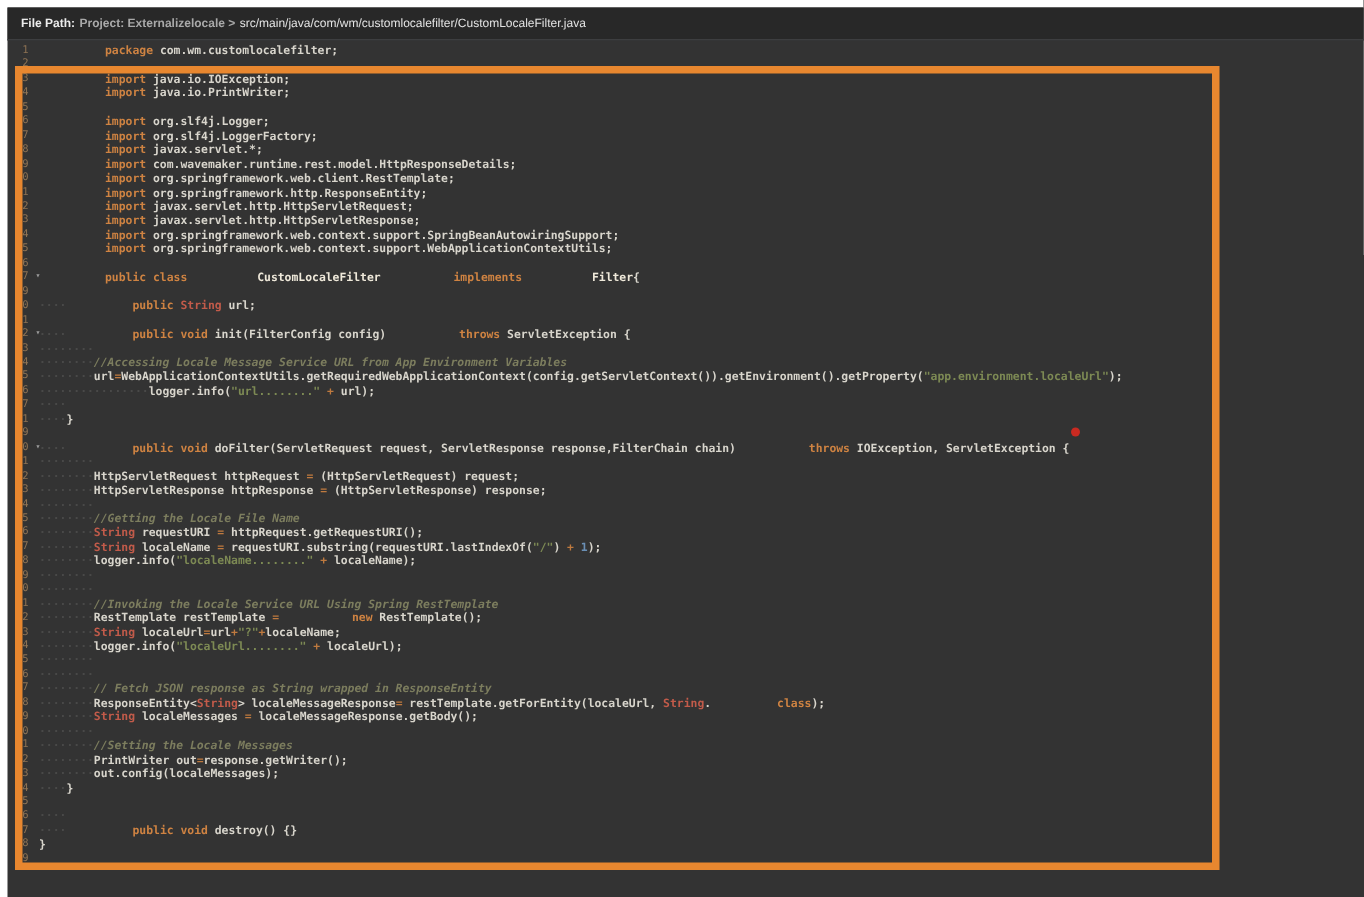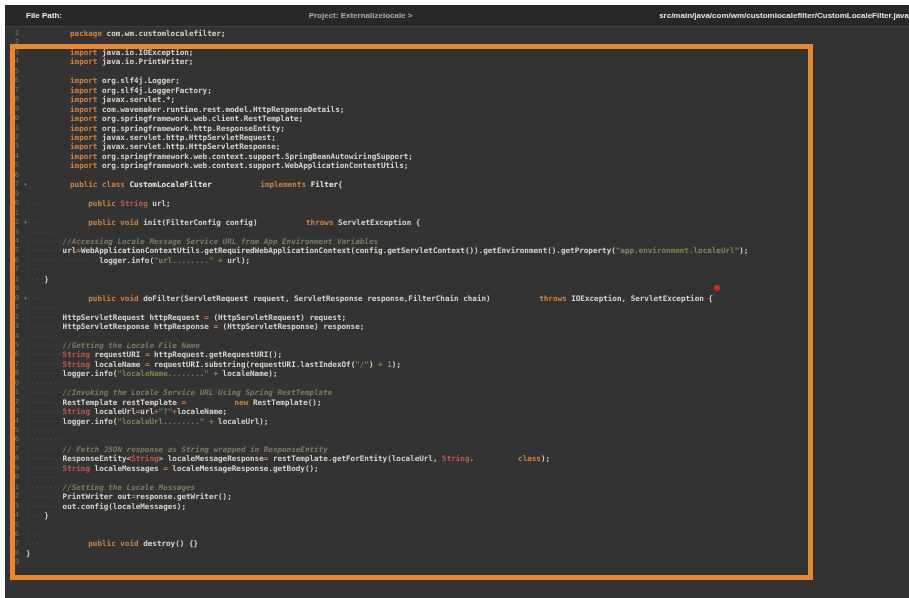--- a/index.html
+++ b/index.html
@@ -12,29 +12,28 @@
   }
   .panel{
     position:absolute;
     left:5px;top:5px;right:0;bottom:0;
     background:var(--editor-bg,#333333);
   }
   .topbar{
     height:21px;
     background:var(--topbar-bg,#282828);
     display:flex;align-items:center;
-    padding-left:21px;
+    padding-left:9px;
     font-size:8px;
     white-space:pre;
     border-bottom:1px solid #3d3e40;
-    justify-content:space-between;
   }
   .topbar .lbl{color:#ececec;font-weight:bold;margin-right:3px;}
   .topbar .proj{color:#a9a9a9;margin-right:3px;font-weight:bold;}
-  .topbar .file{color:#e3e3e3;font-weight:bold;}
+  .topbar .file{color:#e3e3e3;font-weight:normal;}
   .editor{
     position:absolute;
     left:0;top:22px;right:0;bottom:0;
     font-family:"DejaVu Sans Mono", monospace;
     font-size:7.6px;
     line-height:9.46px;
     font-weight:700;
     color:var(--pl,#d8d5cc);
     padding-top:2px;
     overflow:hidden;
@@ -55,21 +54,21 @@
     right:-6px;top:0;
     font-size:5.5px;
     color:#9a9a9a;
   }
   .code{
     white-space:pre;
     padding-left:5px;
   }
   .tk-kw{color:var(--kw,#cf8342);padding-left:44px;}
   .tk-pl{color:var(--pl,#d8d5cc);}
-  .tk-cls{color:var(--cls,#efe9da);}
+  .tk-cls{color:var(--cls,#efe9da);margin-left:42px;}
   .tk-type{color:var(--type,#c25b4a);}
   .tk-str{color:var(--str,#7d8a54);}
   .tk-cmt{color:var(--cmt,#7c7d5e);font-style:italic;text-align:center;}
   .tk-num{color:var(--num,#6a8fb5);}
   .tk-op{color:var(--op,#bf7a3f);}
   .tk-ws{color:rgba(216,213,204,0.14);}
   .hl-rect{
     position:absolute;
     left:5px;top:17px;
     width:803px;height:536px;
@@ -239,20 +238,24 @@
         </div>
         <div class="code-row">
           <span class="gut">37</span>
           <span class="code"><span class="tk-ws">········</span><span class="tk-type">String</span><span class="tk-pl"> localeName </span><span class="tk-op">=</span><span class="tk-pl"> requestURI.substring(requestURI.lastIndexOf(</span><span class="tk-str">"/"</span><span class="tk-pl">) </span><span class="tk-op">+</span><span class="tk-pl"> </span><span class="tk-num">1</span><span class="tk-pl">);</span></span>
         </div>
         <div class="code-row">
           <span class="gut">38</span>
           <span class="code"><span class="tk-ws">········</span><span class="tk-pl">logger.info(</span><span class="tk-str">"localeName........"</span><span class="tk-pl"> </span><span class="tk-op">+</span><span class="tk-pl"> localeName);</span></span>
         </div>
         <div class="code-row">
+          <span class="gut">39</span>
+          <span class="code"><span class="tk-ws">········</span></span>
+        </div>
+        <div class="code-row">
           <span class="gut">40</span>
           <span class="code"><span class="tk-ws">········</span></span>
         </div>
         <div class="code-row">
           <span class="gut">41</span>
           <span class="code"><span class="tk-ws">········</span><span class="tk-cmt">//Invoking the Locale Service URL Using Spring RestTemplate</span></span>
         </div>
         <div class="code-row">
           <span class="gut">42</span>
           <span class="code"><span class="tk-ws">········</span><span class="tk-pl">RestTemplate restTemplate </span><span class="tk-op">=</span><span class="tk-pl"> </span><span class="tk-kw">new</span><span class="tk-pl"> RestTemplate();</span></span>

